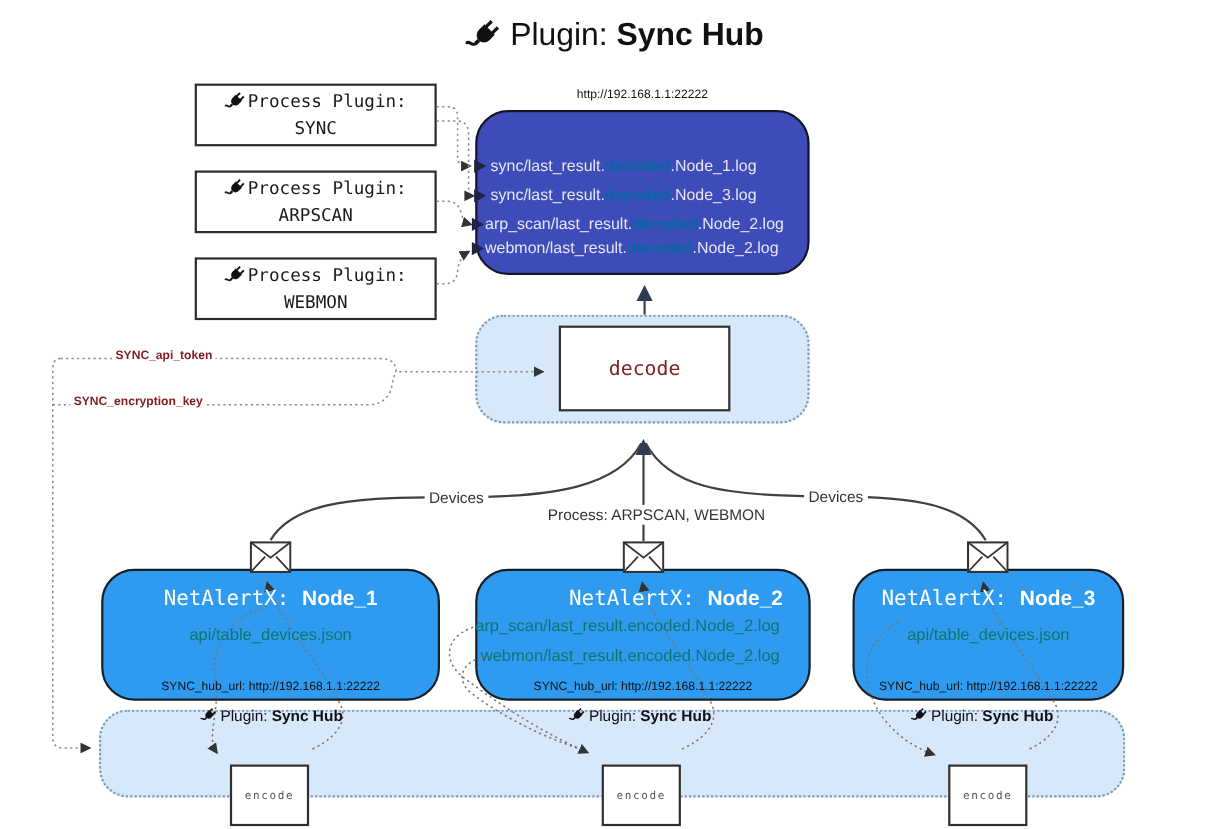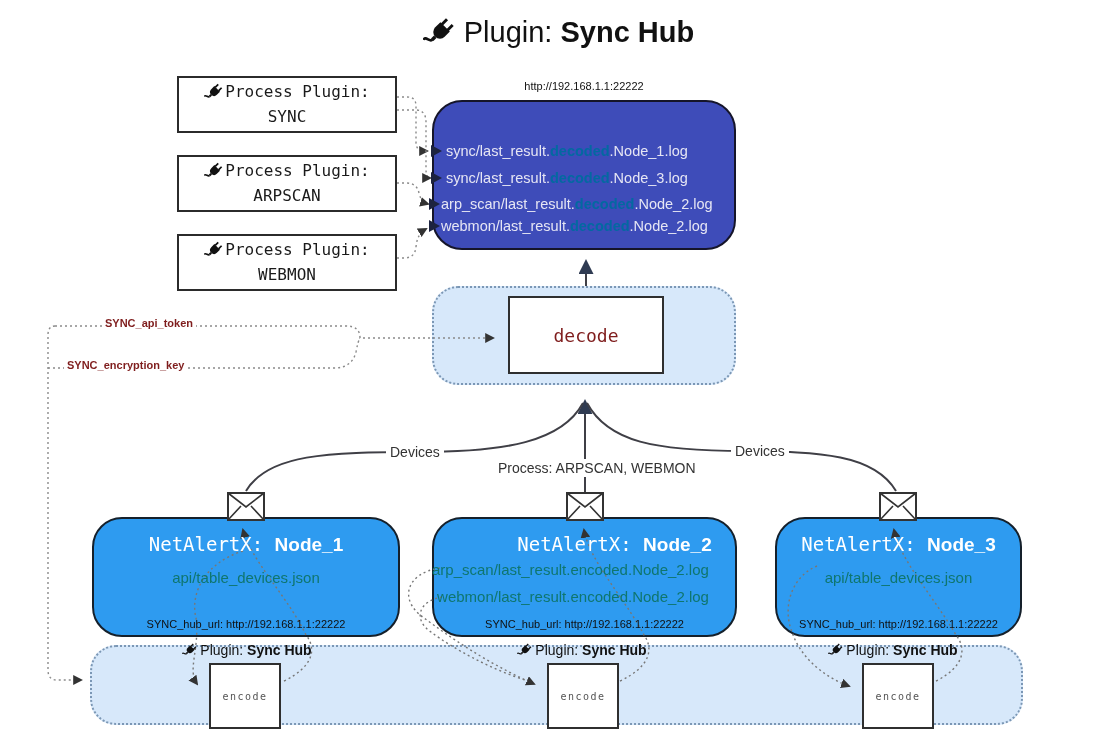--- a/index.html
+++ b/index.html
@@ -29,21 +29,21 @@
   .hub-title b{font-family:"Liberation Sans",sans-serif;font-weight:bold;}
   .hublog{color:#e6e6f4;font-size:14.5px;z-index:3;white-space:nowrap;}
   .hublog b{font-weight:bold;color:#0369a1;text-align:right;}
 
   
   .panel{background:#d7e8fa;border:2px dotted #7b97b5;border-radius:26px;box-sizing:border-box;}
   .wbox{background:#fff;border:2px solid #2f2f2f;box-sizing:border-box;display:flex;
         align-items:center;justify-content:center;z-index:3;
         font-family:"DejaVu Sans Mono","Liberation Mono",monospace;}
   .decode{left:508px;top:296px;width:156px;height:78px;font-size:18px;color:#7f1d1d;}
-  .encode{width:72px;height:66px;font-size:10px;color:#555;letter-spacing:1.5px;}
+  .encode{width:72px;height:56px;font-size:10px;color:#555;letter-spacing:1.5px;margin-top:32px;}
 
   
   .linelbl{background:#fff;color:#333;font-size:14px;text-align:left;z-index:3;padding:1px 4px;white-space:nowrap;}
   .seclbl{background:#fff;color:#7f1d1d;font-size:11px;z-index:3;padding:0 3px;white-space:nowrap;font-weight:bold;}
 
   
   .node{top:517px;height:120px;background:#2e9bf0;border:2px solid #15202b;border-radius:30px;
         box-sizing:border-box;}
   .node-title{top:533px;text-align:center;color:#fff;z-index:3;white-space:nowrap;
         font-family:"DejaVu Sans Mono","Liberation Mono",monospace;font-size:19px;}

